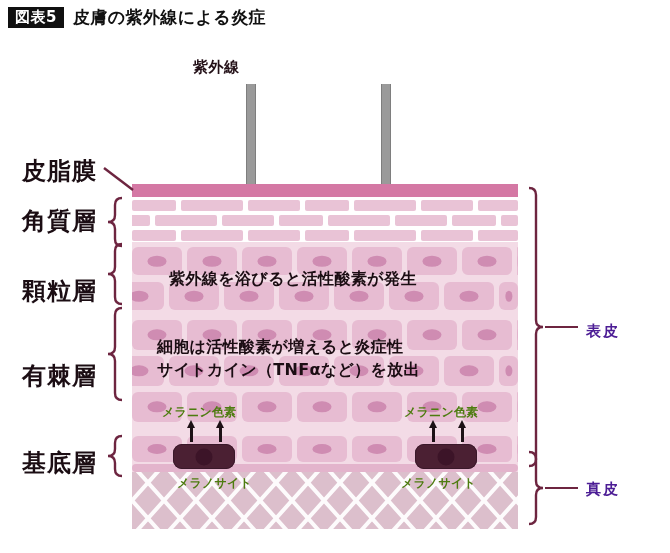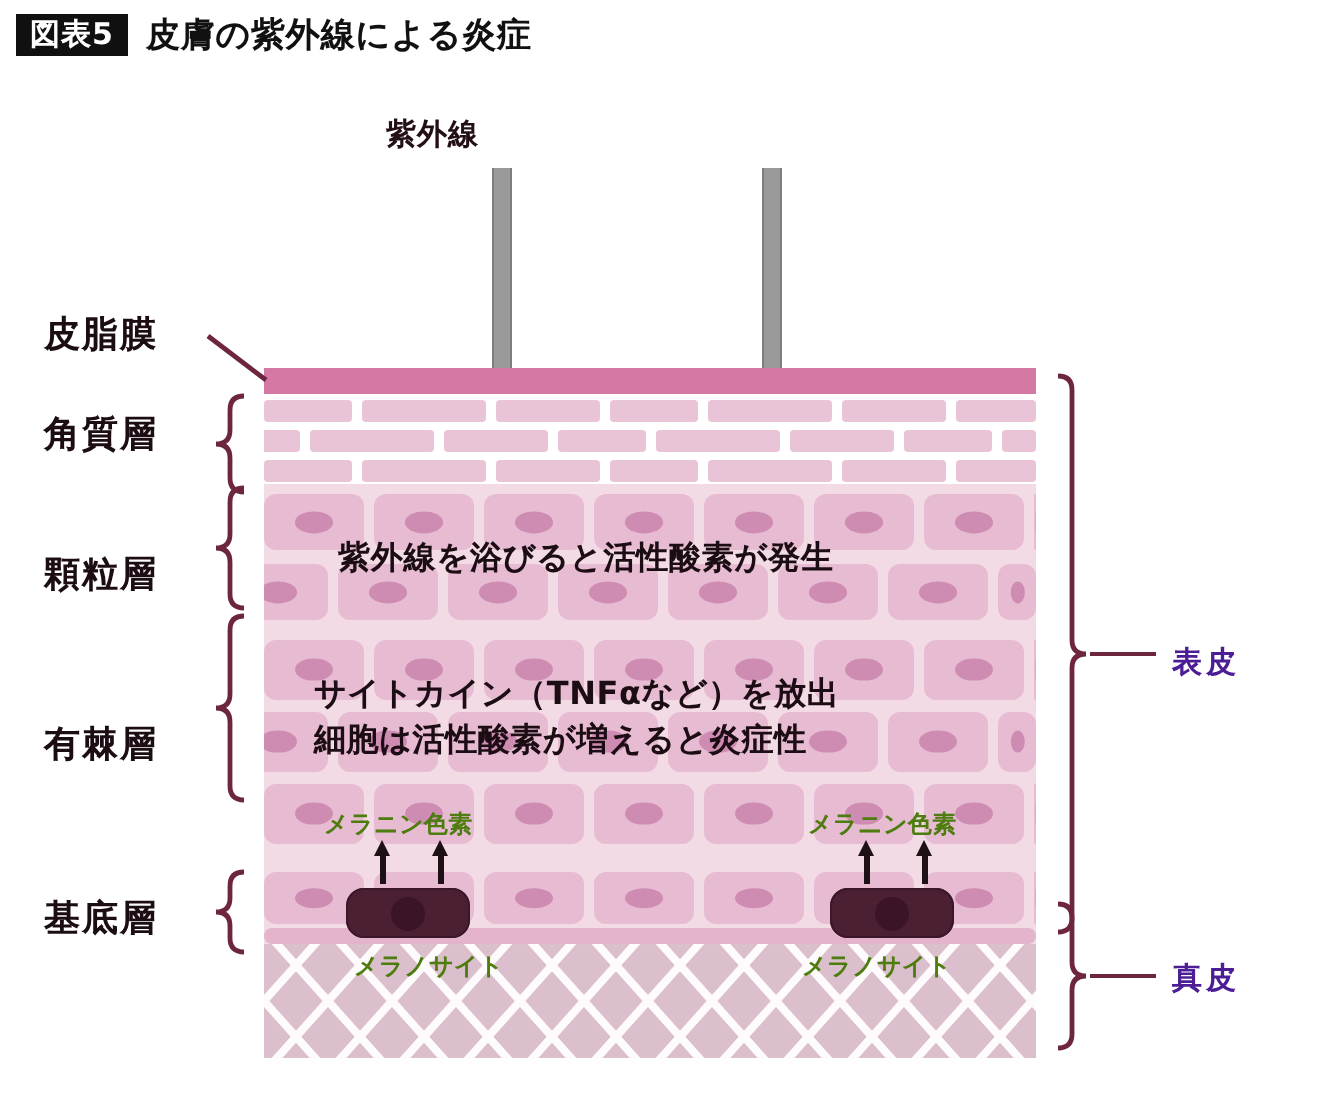--- a/index.html
+++ b/index.html
@@ -96,21 +96,21 @@
   #txt-ros{left:169px;top:269px;font-size:16px;letter-spacing:0.4px;}
   #txt-cyto{left:157px;top:336px;font-size:16px;line-height:1.42;letter-spacing:0.3px;}
   .smalllab{position:absolute;font-weight:bold;color:#4d7c0f;white-space:nowrap;font-size:12px;letter-spacing:0.2px;}
   #lab-melanin-l{left:162px;top:404px;}
   #lab-melanocyte-l{left:177px;top:475px;}
   #lab-melanin-r{left:404px;top:404px;}
   #lab-melanocyte-r{left:401px;top:475px;}
   #lab-release-r{left:374px;top:495px;line-height:1.38;}
 
   
-  .llabel{position:absolute;font-weight:bold;color:#1b0d13;font-size:18px;white-space:nowrap;letter-spacing:1px;}
+  .llabel{position:absolute;font-weight:bold;color:#1b0d13;font-size:24px;white-space:nowrap;letter-spacing:1px;}
   #ll-sebum{left:22px;top:155px;}
   #ll-corneum{left:22px;top:205px;}
   #ll-granular{left:22px;top:275px;}
   #ll-spinous{left:22px;top:360px;}
   #ll-basal{left:22px;top:447px;}
 
   
   .rlabel{position:absolute;font-weight:bold;color:#4c1d95;font-size:15px;white-space:nowrap;letter-spacing:2px;}
   #rl-epidermis{left:586px;top:322px;}
   #rl-dermis{left:586px;top:480px;}
@@ -252,22 +252,22 @@
       <div class="mh"></div>
       <div class="ms"></div>
     </div>
   <div class="mini-arrow" style="left:458px;top:420px;">
       <div class="mh"></div>
       <div class="ms"></div>
     </div>
 
   <div class="diatext" id="txt-ros">紫外線を浴びると活性酸素が発生</div>
   <div class="diatext" id="txt-cyto">
+    <div>細胞は活性酸素が増えると炎症性</div>
     <div>サイトカイン（TNFαなど）を放出</div>
-    <div>細胞は活性酸素が増えると炎症性</div>
   </div>
 
   <div class="smalllab" id="lab-melanin-l">メラニン色素</div>
   <div class="smalllab" id="lab-melanocyte-l">メラノサイト</div>
   <div class="smalllab" id="lab-melanin-r">メラニン色素</div>
   <div class="smalllab" id="lab-melanocyte-r">メラノサイト</div>
 
   <div class="llabel" id="ll-sebum">皮脂膜</div>
   <div class="llabel" id="ll-corneum">角質層</div>
   <div class="llabel" id="ll-granular">顆粒層</div>

